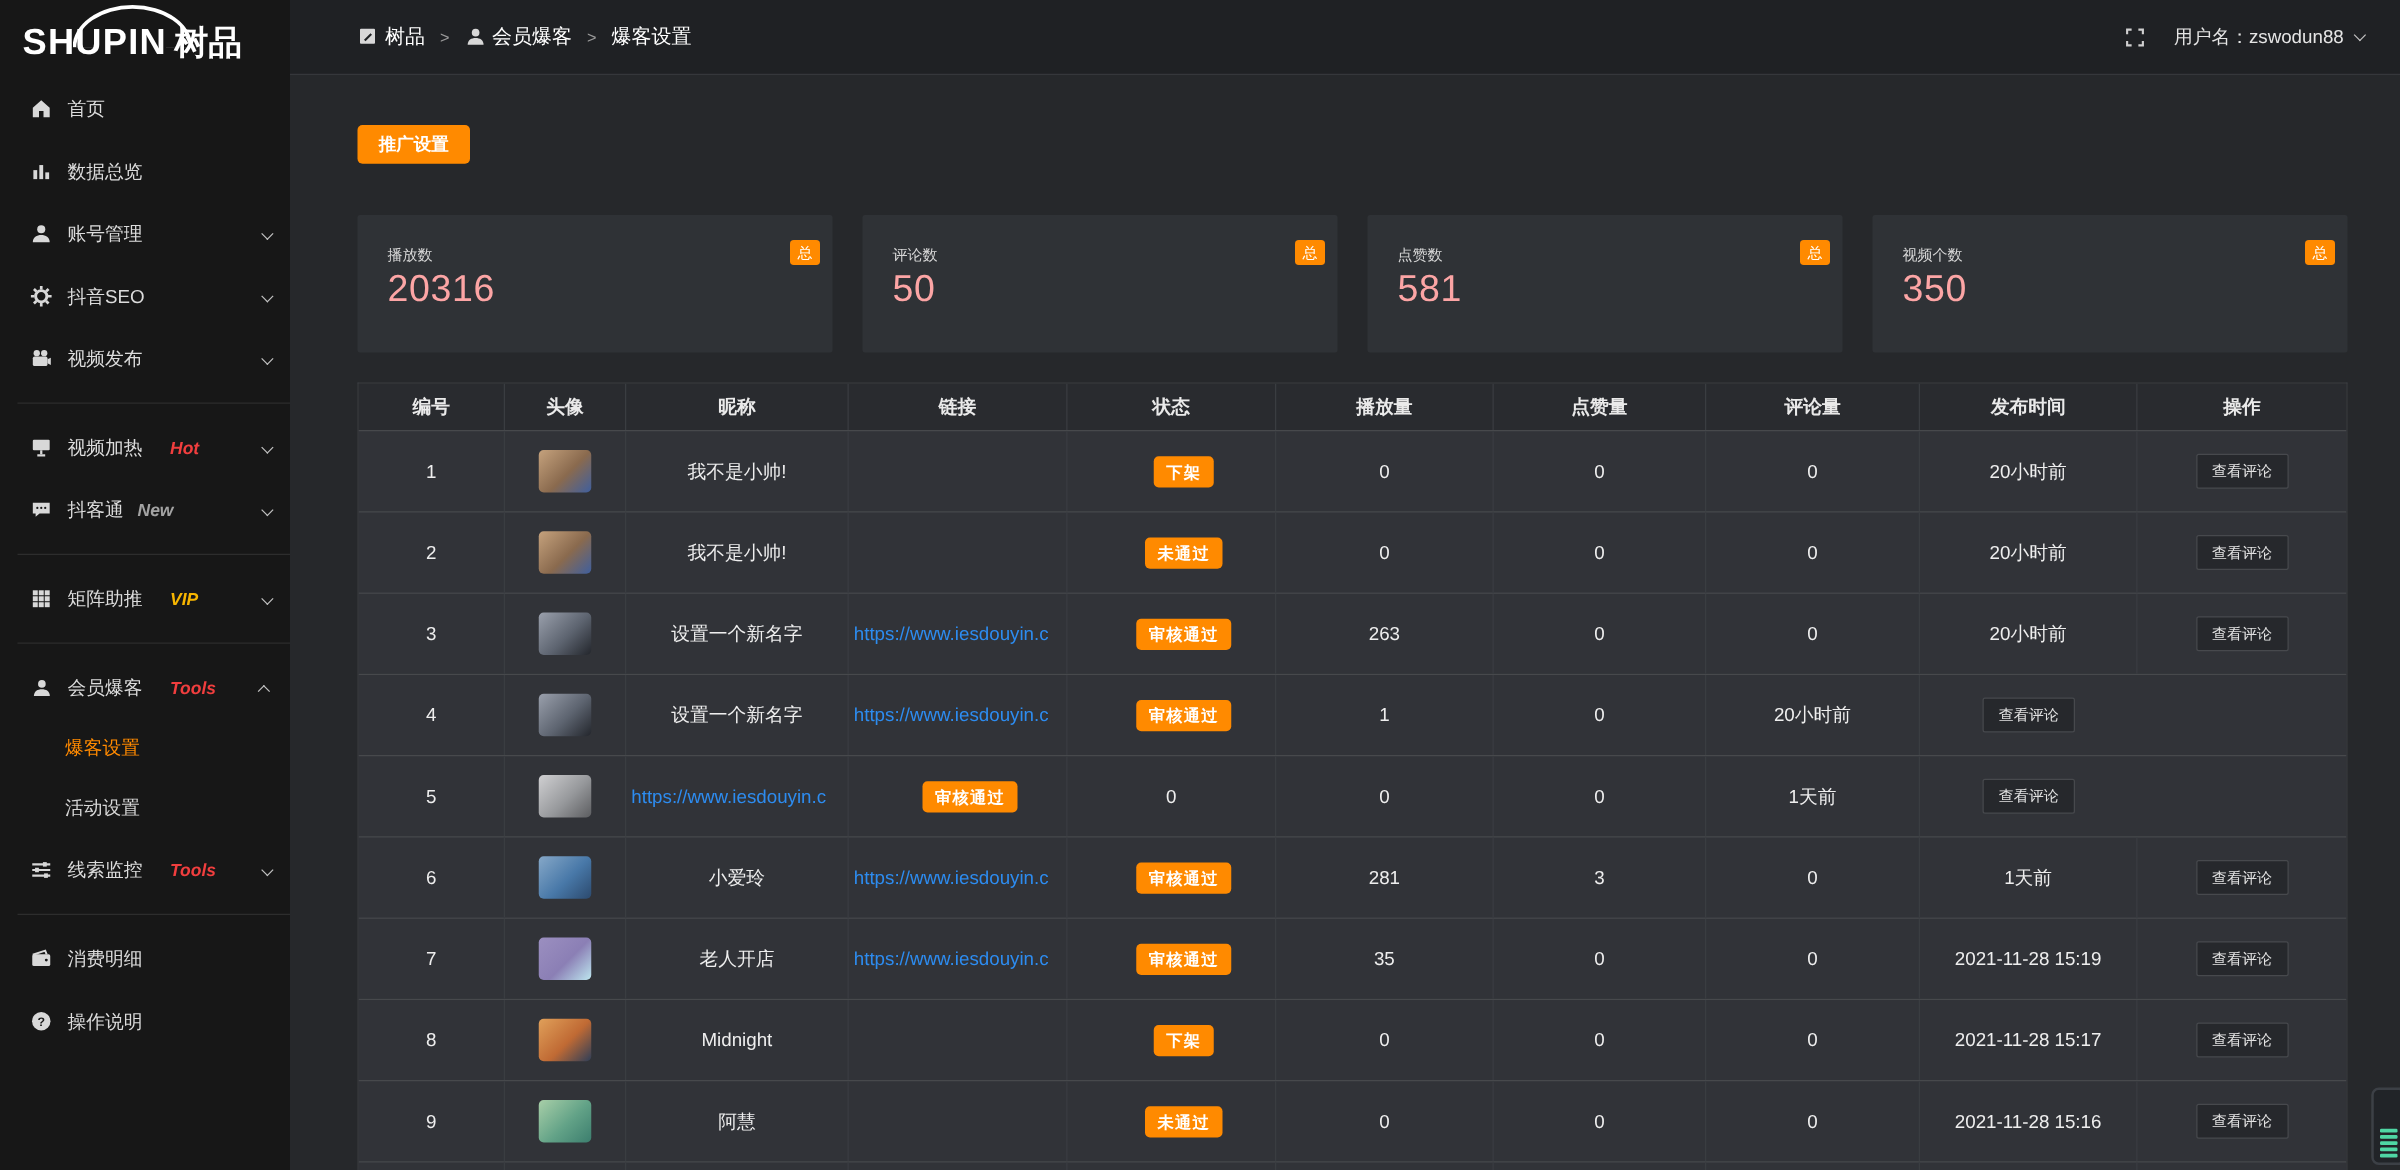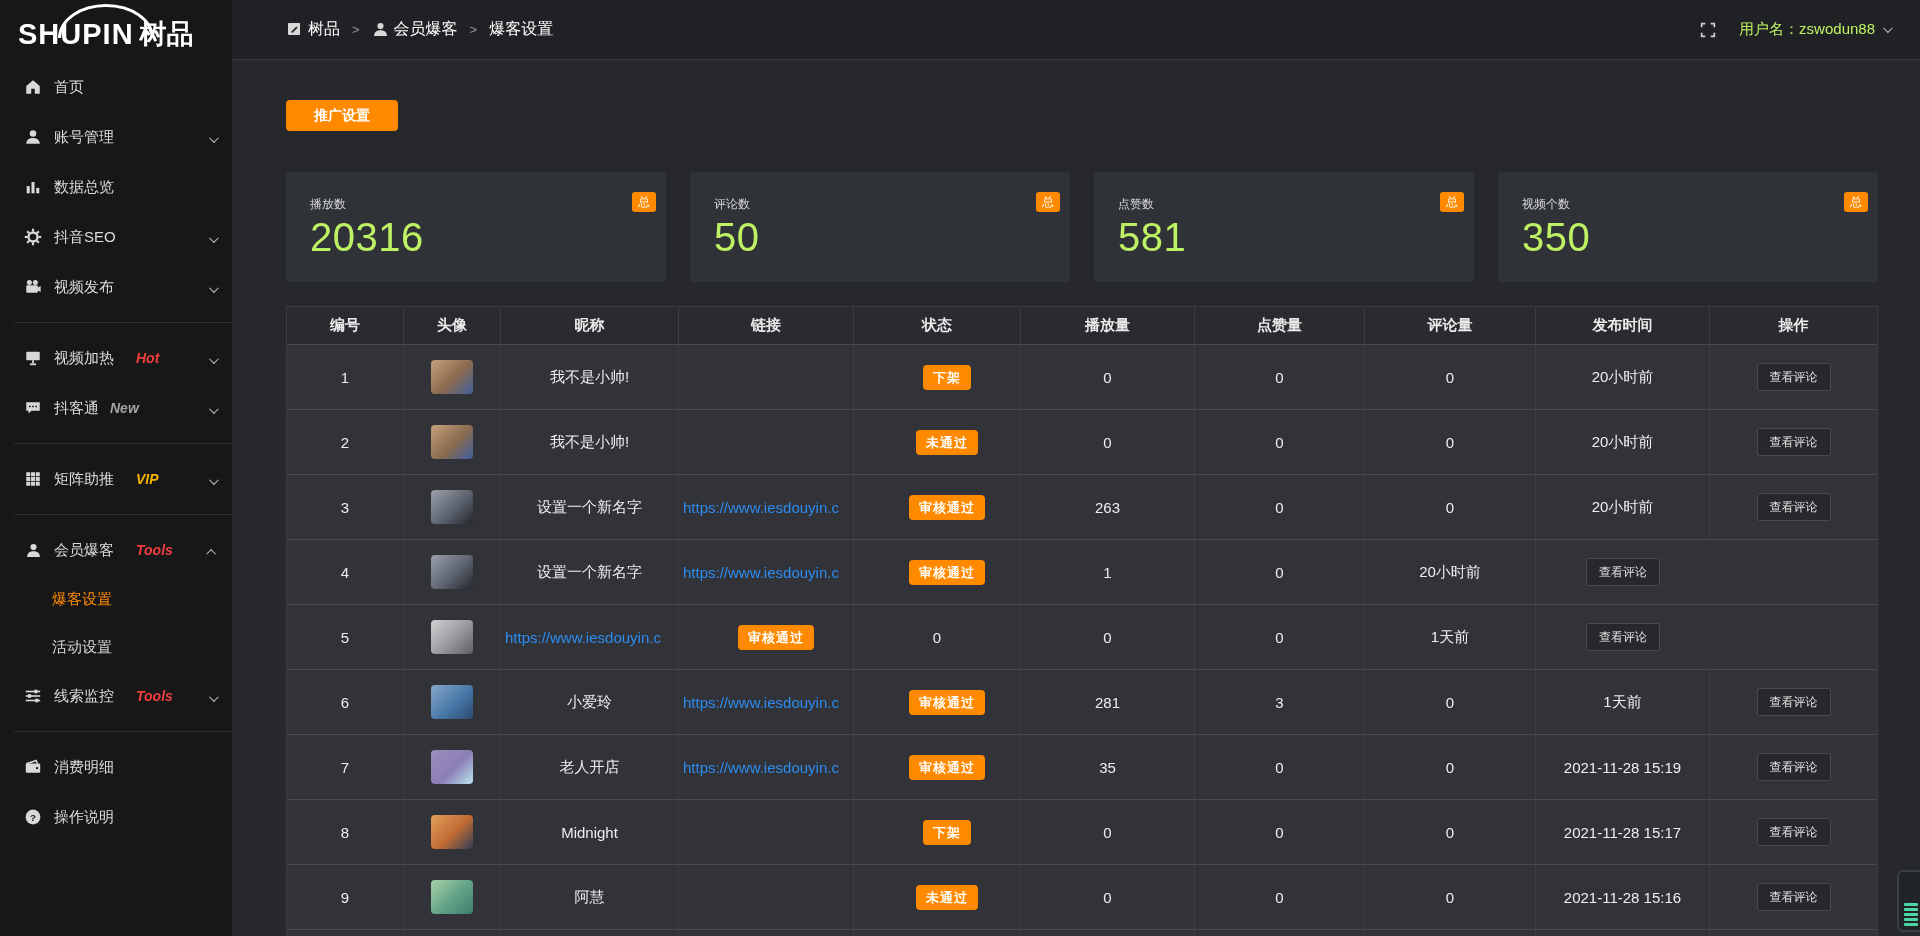--- a/index.html
+++ b/index.html
@@ -30,31 +30,31 @@
   
   .right { flex:1; display:flex; flex-direction:column; position:relative; height:936px; }
   .topbar { height:60px; min-height:60px; background:#1f2124; border-bottom:1px solid #35373b;
     display:flex; align-items:center; justify-content:space-between; padding:0 30px 0 54px; }
   .crumbs { display:flex; align-items:center; font-size:16px; color:#fff; }
   .crumb { display:flex; align-items:center; cursor:pointer; }
   .crumb .ic { width:17px; height:17px; margin-right:5px; display:inline-flex; }
   .crumb-sep { color:#9a9a9a; margin:0 12px; font-size:13px; }
   .top-right { display:flex; align-items:center; gap:22px; }
   .fs-icon { width:18px; height:18px; display:inline-flex; cursor:pointer; }
-  .user { display:flex; align-items:center; gap:8px; font-size:15px; color:#bef264; cursor:pointer; }
+  .user { display:flex; align-items:center; gap:8px; font-size:15px; color:#e5e5e5; cursor:pointer; }
 
   
   .content { padding:40px 42px 0 54px; flex:1; }
   .promo { display:inline-block; background:#ff8a00; color:#fff; border:none; border-radius:4px;
-    height:31px; padding:0 28px; font-size:14px; font-weight:700; cursor:pointer;
+    height:31px; padding:0 17px; font-size:14px; font-weight:700; cursor:pointer;
     font-family:"Liberation Sans","DejaVu Sans",sans-serif; }
   .cards { display:flex; gap:24px; margin-top:41px; }
   .card { flex:1; height:110px; background:#2f3236; border-radius:2px; position:relative; padding:24px 24px 0 24px; }
   .card .clabel { font-size:12px; color:#d8d8d8; }
-  .card .cvalue { font-size:40px; color:#bef264; margin-top:2px; letter-spacing:0.5px; }
+  .card .cvalue { font-size:30px; color:#fca5a5; margin-top:2px; letter-spacing:0.5px; }
   .card .cbadge { position:absolute; top:20px; right:10px; background:#ff8a00; color:#fff;
     font-size:12px; padding:4px 6px; border-radius:3px; line-height:1; }
 
   
   .table { margin-top:24px; border:1px solid #3a3c40; border-bottom:none; }
   .trow { display:grid; grid-template-columns:117px 97px 178px 175px 167px 174px 170px 171px 174px 167px; }
   .thead { background:#292b2f; }
   .thead .cell { height:37px; font-size:15px; color:#eaeaea; font-weight:700; }
   .tbody-row { background:#313338; border-top:1px solid #47494c; }
   .tbody-row:first-of-type { border-top:none; }
@@ -94,36 +94,36 @@
           <span class="ic">
             <svg width="18" height="18" viewBox="0 0 20 20">
               <path d="M2.5 9 L10 2.5 L17.5 9 V17.5 H12 V12 H8 V17.5 H2.5 Z" fill="#d8d8d8"></path>
             </svg>
           </span>
           <span class="lbl">首页</span>
         </div>
         <div class="side-item">
           <span class="ic">
             <svg width="18" height="18" viewBox="0 0 20 20">
-              <circle cx="10" cy="6" r="3.6" fill="#d8d8d8"></circle>
-              <path d="M2.5 17.5 C2.5 12.8 6 11 10 11 C14 11 17.5 12.8 17.5 17.5 Z" fill="#d8d8d8"></path>
-            </svg>
-          </span>
-          <span class="lbl">账号管理</span>
-          <span class="chev-box"><span class="chev down"></span></span>
-        </div>
-        <div class="side-item">
-          <span class="ic">
-            <svg width="18" height="18" viewBox="0 0 20 20">
               <rect x="3" y="9" width="3.4" height="8" fill="#d8d8d8"></rect>
               <rect x="8.3" y="4.5" width="3.4" height="12.5" fill="#d8d8d8"></rect>
               <rect x="13.6" y="11" width="3.4" height="6" fill="#d8d8d8"></rect>
             </svg>
           </span>
           <span class="lbl">数据总览</span>
+        </div>
+        <div class="side-item">
+          <span class="ic">
+            <svg width="18" height="18" viewBox="0 0 20 20">
+              <circle cx="10" cy="6" r="3.6" fill="#d8d8d8"></circle>
+              <path d="M2.5 17.5 C2.5 12.8 6 11 10 11 C14 11 17.5 12.8 17.5 17.5 Z" fill="#d8d8d8"></path>
+            </svg>
+          </span>
+          <span class="lbl">账号管理</span>
+          <span class="chev-box"><span class="chev down"></span></span>
         </div>
         <div class="side-item">
           <span class="ic">
             <svg width="18" height="18" viewBox="0 0 20 20">
               <g stroke="#d8d8d8" stroke-width="2.4">
                 <line x1="16" y1="10" x2="19.2" y2="10"></line>
                 <line x1="14.24" y1="14.24" x2="16.5" y2="16.5"></line>
                 <line x1="10" y1="16" x2="10" y2="19.2"></line>
                 <line x1="5.76" y1="14.24" x2="3.5" y2="16.5"></line>
                 <line x1="4" y1="10" x2="0.8" y2="10"></line>

